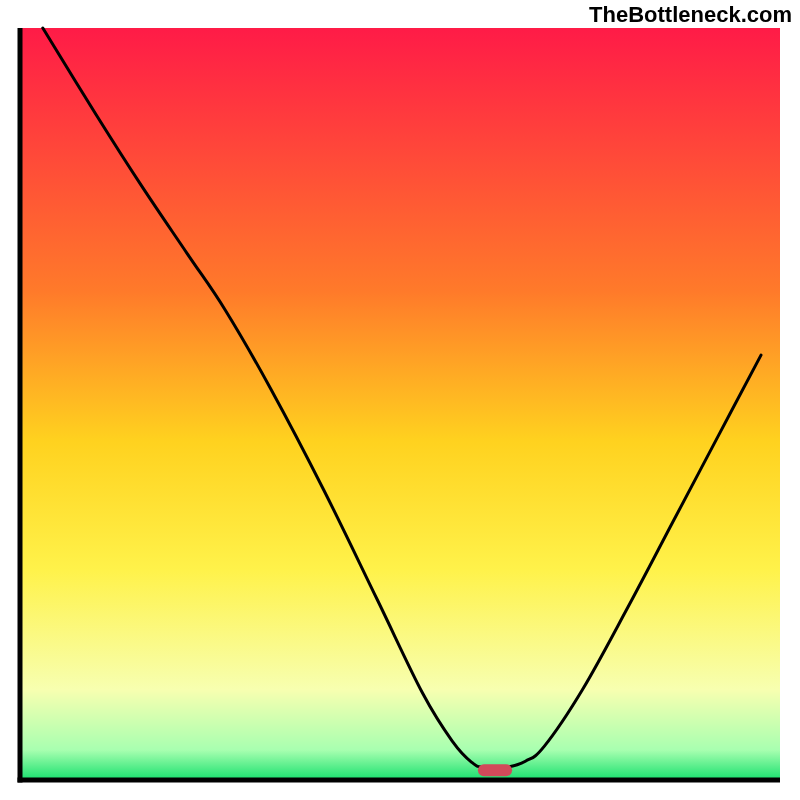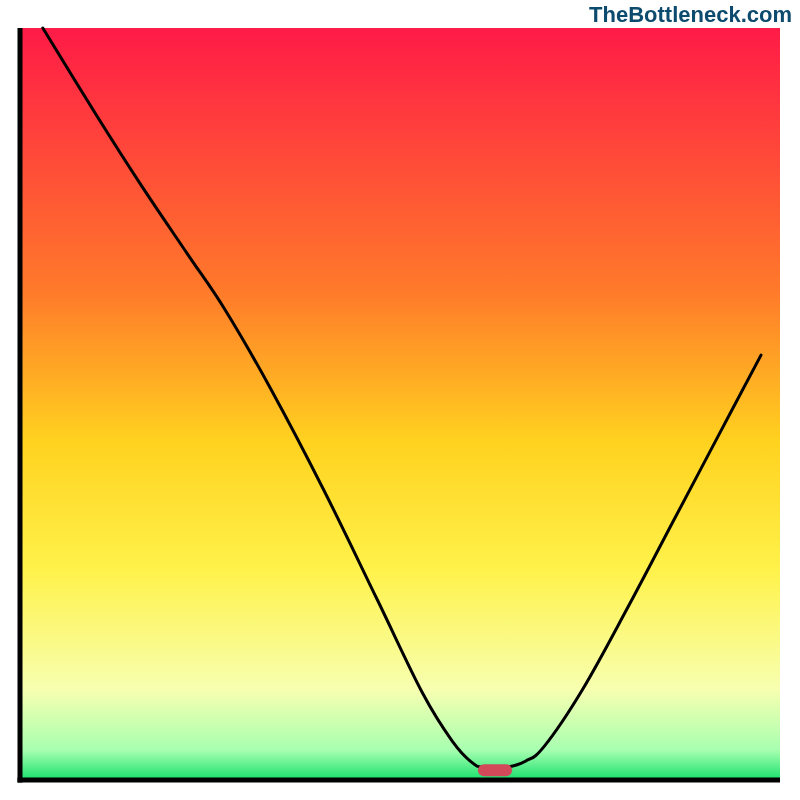--- a/index.html
+++ b/index.html
@@ -14,21 +14,21 @@
     position: relative;
     width: 800px;
     height: 800px;
   }
   .watermark {
     position: absolute;
     top: 2px;
     right: 8px;
     font-size: 22px;
     font-weight: 600;
-    color: #0c4a6e;
+    color: #000000;
     z-index: 10;
   }
   svg {
     display: block;
   }
 </style>
 </head>
 <body>
 
 <div class="chart-container">

